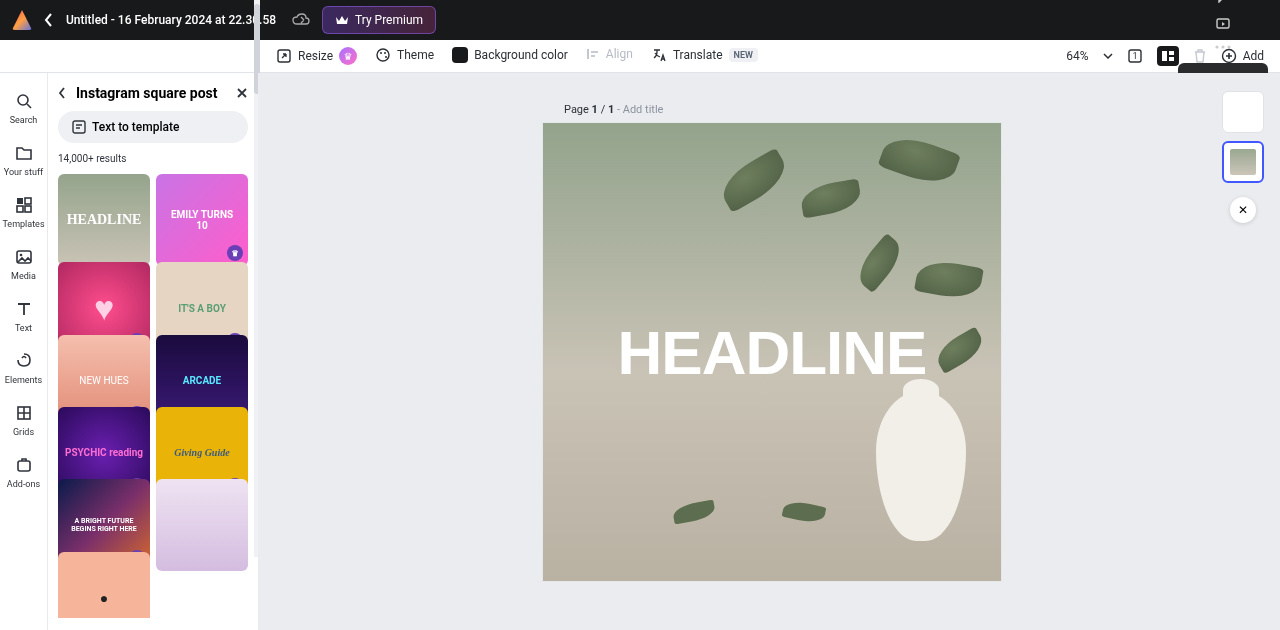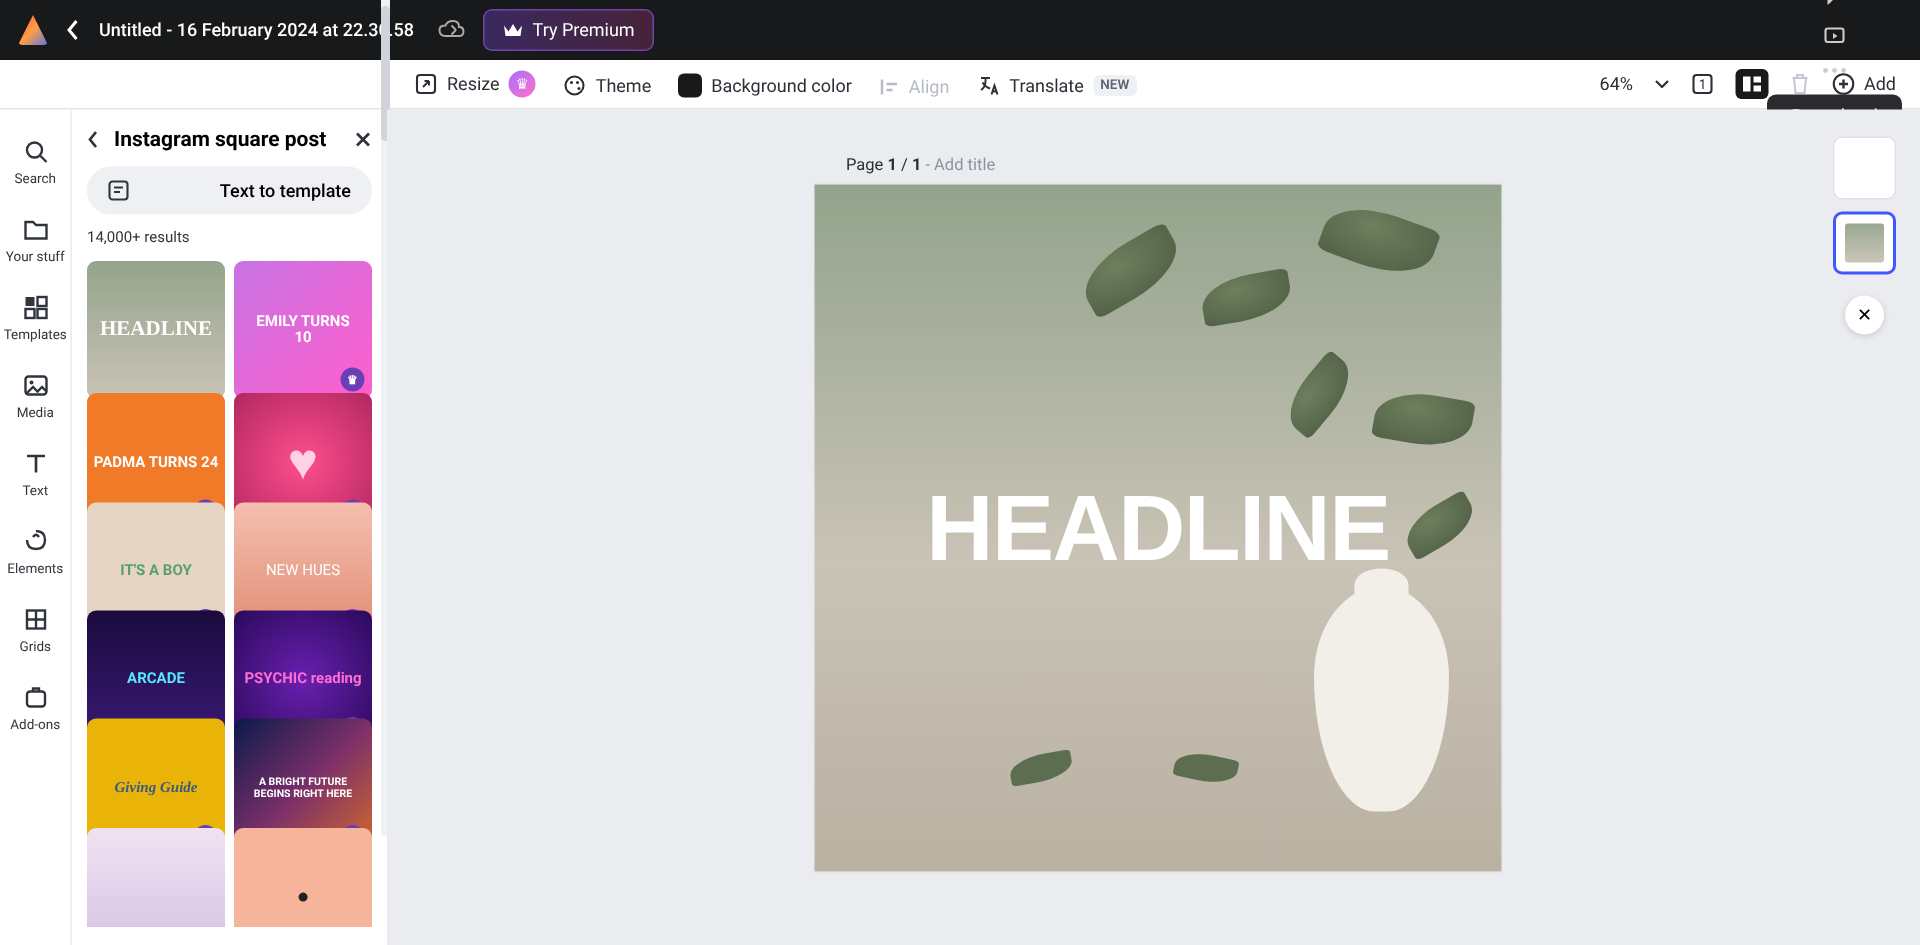--- a/index.html
+++ b/index.html
@@ -11,39 +11,39 @@
 .cloud-icon { color: #aaa; margin-left: 4px; display:flex; }
 .premium-btn { background: linear-gradient(90deg, rgba(140,80,255,0.3), rgba(255,80,180,0.2)); border: 1px solid rgba(160,100,255,0.5); border-radius: 6px; padding: 6px 12px; font-size: 12px; color: #fff; display: flex; align-items: center; gap: 6px; cursor:pointer; }
 .topbar-spacer { flex: 1; }
 .topbar-icons { display: flex; align-items: center; gap: 14px; flex-direction: column; }
 .icon-btn { color: #ccc; cursor: pointer; display:flex; align-items:center; }
 .download-btn { background: #2a2b2d; border-radius: 6px; padding: 8px 16px; font-size: 13px; color: #fff; cursor:pointer; }
 .share-btn { background: #4157ff; border-radius: 6px; padding: 8px 20px; font-size: 13px; font-weight: 500; color: #fff; cursor:pointer; }
 .avatar { width: 26px; height: 26px; border-radius: 50%; background: linear-gradient(135deg,#ff5e5e,#5e8fff); border: 2px solid #fff; }
 .user-badge { width: 28px; height: 28px; border-radius: 6px; background: #343536; display:flex; align-items:center; justify-content:center; color:#ccc;}
 .toolbar { height: 33px; background: #fff; border-bottom: 1px solid #e1e3e8; display: flex; align-items: center; padding: 0 16px; gap: 20px; font-size: 12px; color: #2b2f36; }
-.toolbar-left { display:flex; align-items:flex-end; gap:18px; margin-left: 260px;}
+.toolbar-left { display:flex; align-items:flex-start; gap:18px; margin-left: 260px;}
 .tool-item { display: flex; align-items: center; gap: 6px; cursor:pointer; }
 .tool-item.disabled { color: #b5bac4; cursor: default; }
 .color-swatch { width: 16px; height: 16px; background: #18191b; border-radius: 4px; }
 .badge-new { background: #eef0f4; color: #5a6472; font-size: 9px; font-weight: 600; padding: 2px 5px; border-radius: 4px; }
 .badge-crown { width:18px; height:18px; border-radius:50%; background: linear-gradient(135deg,#a770ff,#ff70c8); display:inline-flex; align-items:center; justify-content:center; color:#fff; font-size:10px;}
 .toolbar-right { margin-left: auto; display:flex; align-items:center; gap:14px; }
 .zoom-display { font-size: 12px; }
 .slideshow-icon { background:#18191b; color:#fff; padding:4px; border-radius:4px; }
 .disabled-icon { color:#c4c8d0; }
 .main { display: flex; height: 557px; }
 .rail { width: 48px; background: #fff; border-right: 1px solid #e8eaed; display: flex; flex-direction: column; align-items: center; padding-top: 10px; gap: 2px; }
 .rail-item { display: flex; flex-direction: column; align-items: center; gap: 4px; padding: 8px 0; width: 100%; cursor:pointer; font-size: 9px; color: #30343c; }
 .rail-item.active { background: transparent; }
 .rail-icon { width: 20px; height: 20px; display:flex; align-items:center; justify-content:center; color:#30343c;}
 .side-panel { width: 210px; background: #fff; display: flex; flex-direction: column; padding: 12px 10px; gap: 10px; }
 .panel-header { display: flex; align-items: center; gap: 10px; }
 .panel-title { font-size: 14px; font-weight: 700; flex: 1; }
-.t2t-btn { background: #eef0f4; border-radius: 18px; padding: 9px 14px; font-size: 12px; font-weight: 500; display:flex; align-items:center; justify-content:space-between; gap:6px; cursor:pointer; }
+.t2t-btn { background: #eef0f4; border-radius: 18px; padding: 9px 14px; font-size: 12px; font-weight: 500; display:flex; align-items:center; justify-content:flex-start; gap:6px; cursor:pointer; }
 .search-row { display:flex; align-items:center; gap:8px; }
 .search-box { flex:1; border: 1px solid #d5d8de; border-radius: 16px; padding: 6px 10px; display:flex; align-items:center; gap:6px; font-size: 11px; color:#828892;}
 .search-box input { border:none; outline:none; flex:1; font-size:11px; }
 .results-count { font-size: 10px; color: #30343c; }
 .templates-grid { display: grid; grid-template-columns: 1fr 1fr; gap: 6px; overflow-y:auto; }
 .tmpl { aspect-ratio: 1; border-radius: 6px; background:#ccc; position:relative; display:flex; align-items:center; justify-content:center; font-size:10px; color:#fff; text-align:center; overflow:hidden;}
 .tmpl-badge { position:absolute; bottom:5px; right:5px; width:16px; height:16px; border-radius:50%; background:#6a3fb5; display:flex; align-items:center; justify-content:center; color:#fff; font-size:8px;}
 .tmpl-play { position:absolute; bottom:5px; left:5px; width:14px; height:14px; border-radius:50%; background:#18191b; color:#fff; display:flex; align-items:center; justify-content:center; font-size:7px;}
 .canvas-area { flex: 1; background: #ebecf0; position: relative; display:flex; flex-direction:column; }
 .page-label { padding: 18px 0 8px 26px; font-size: 11px; color: #2b2f36; position:absolute; left: 280px; top: 12px;}
@@ -303,21 +303,20 @@
       <svg width="14" height="14" viewBox="0 0 14 14">
           <rect x="1" y="1" width="12" height="12" rx="2" stroke="#30343c" stroke-width="1.4" fill="none"></rect>
           <path d="M4 5 h6 M4 8 h4" stroke="#30343c" stroke-width="1.4"></path>
         </svg>
       <span>Text to template</span>
     </div>
     <div class="results-count">14,000+ results</div>
     <div class="templates-grid" id="templates-grid">
         <div class="tmpl" style="background: linear-gradient(rgb(149, 164, 140), rgb(201, 195, 182)); color: rgb(255, 255, 255); font-family: Impact; font-size: 14px; font-weight: 700; padding: 4px;">HEADLINE</div>
         <div class="tmpl" style="background: linear-gradient(135deg, rgb(201, 115, 229), rgb(255, 94, 203)); color: rgb(255, 255, 255); font-weight: 700; padding: 12px;">EMILY TURNS 10<div class="tmpl-badge">♛</div></div>
-        <div class="tmpl" style="background: rgb(240, 122, 40); color: rgb(255, 255, 255); font-weight: 700; padding: 4px;">PADMA TURNS 24<div class="tmpl-badge">♛</div></div>
         <div class="tmpl" style="background: radial-gradient(circle, rgb(255, 77, 141), rgb(176, 40, 96)); color: rgb(255, 209, 230); font-size: 34px; font-weight: 700; padding: 4px;">♥<div class="tmpl-badge">♛</div></div>
         <div class="tmpl" style="background: rgb(231, 213, 196); color: rgb(90, 159, 114); font-weight: 700; padding: 4px;">IT'S A BOY<div class="tmpl-badge">♛</div></div>
         <div class="tmpl" style="background: linear-gradient(rgb(245, 191, 174), rgb(224, 138, 116)); color: rgb(255, 255, 255); font-weight: 400; padding: 4px;">NEW HUES<div class="tmpl-badge">♛</div></div>
         <div class="tmpl" style="background: linear-gradient(rgb(26, 11, 61), rgb(60, 26, 122)); color: rgb(87, 232, 255); font-weight: 700; padding: 4px;">ARCADE<div class="tmpl-play">▶</div></div>
         <div class="tmpl" style="background: radial-gradient(circle, rgb(106, 31, 176), rgb(42, 10, 90)); color: rgb(255, 110, 209); font-weight: 700; padding: 4px;">PSYCHIC reading<div class="tmpl-badge">♛</div></div>
         <div class="tmpl" style="background: #eab308; color: rgb(58, 90, 128); font-family: serif; font-style: italic; font-weight: 700; padding: 4px;">Giving Guide<div class="tmpl-badge">♛</div></div>
         <div class="tmpl" style="background: linear-gradient(135deg, rgb(10, 26, 74), rgb(122, 47, 106), rgb(216, 107, 42)); color: rgb(255, 255, 255); font-size: 7px; font-weight: 700; padding: 4px;">A BRIGHT FUTURE BEGINS RIGHT HERE<div class="tmpl-badge">♛</div></div>
         <div class="tmpl" style="background: linear-gradient(rgb(239, 227, 242), rgb(212, 189, 224)); color: rgb(255, 255, 255); font-weight: 700; padding: 4px;"></div>
         <div class="tmpl" style="background: rgb(246, 180, 154); color: rgb(34, 34, 34); font-size: 14px; font-weight: 700; padding: 4px;">●</div>
       </div>

